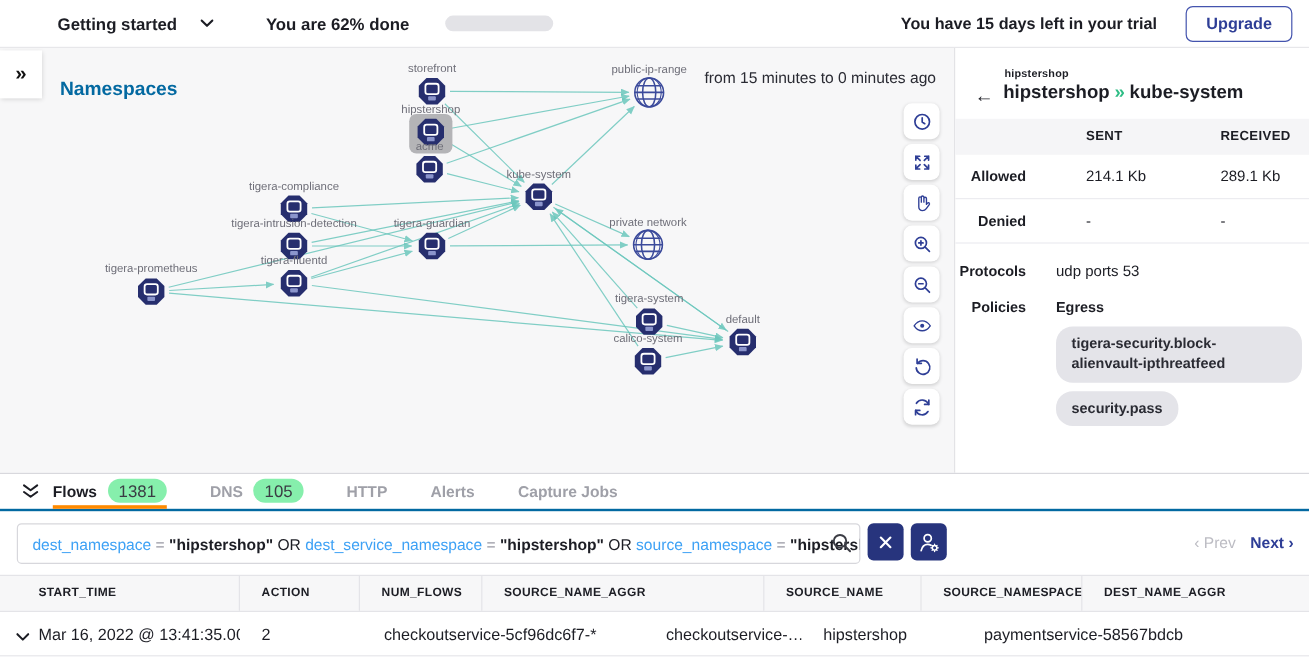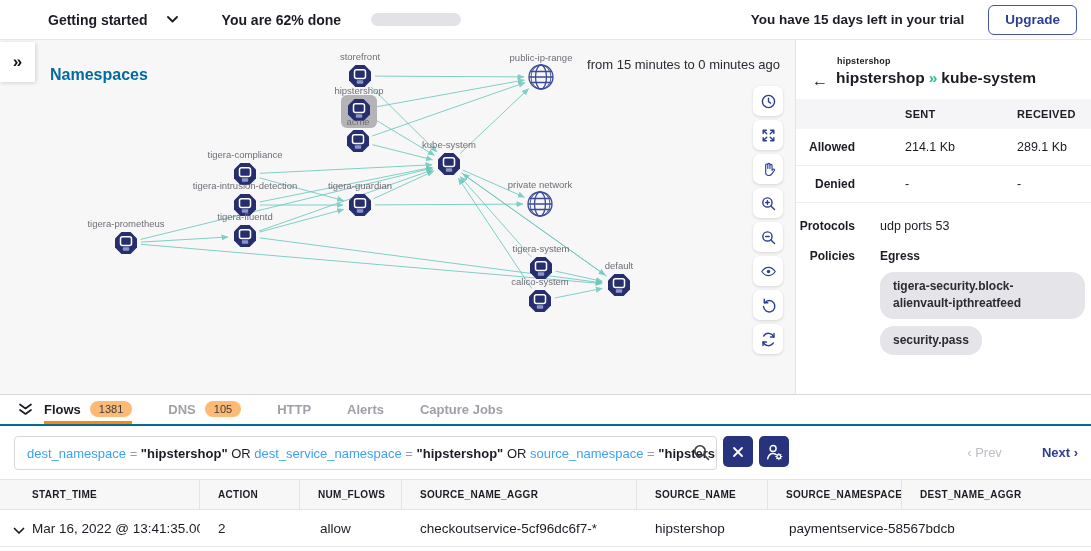--- a/index.html
+++ b/index.html
@@ -47,35 +47,35 @@
   .policy-tags { display:flex; flex-direction:column; align-items:flex-start; gap:7px; margin-top:9px; }
   .pill { background:#e4e4e9; border-radius:14px; padding:6px 13px; font-size:12px; color:#2a2b33; max-width:205px; line-height:1.45; }
 
   
   .bottom { position:absolute; top:394px; left:0; width:1091px; height:157px; background:#fff; border-top:1px solid #d8d8dd; }
   .tabs-row { height:31px; border-bottom:2px solid #0369a1; display:flex; align-items:stretch; }
   .collapse-btn { width:30px; margin-left:10px; display:flex; align-items:center; justify-content:center; cursor:pointer; }
   .tabs { display:flex; align-items:stretch; margin-left:4px; gap:36px; }
   .tab { display:flex; align-items:center; gap:9px; cursor:pointer; font-size:13px; font-weight:700; color:#9fa0a8; border-bottom:3px solid transparent; padding-top:2px; }
   .tab.active { color:#1c1d24; border-bottom-color:#ff8a00; }
-  .tab-badge { background:#fdba74; color:#3a3b43; border-radius:10px; padding:2px 9px; font-size:11px; font-weight:400; }
+  .tab-badge { background:#86efac; color:#3a3b43; border-radius:10px; padding:2px 9px; font-size:14px; font-weight:400; }
   .search-row { position:relative; height:53px; }
   .search-input { position:absolute; left:14px; top:10px; width:703px; height:34px; border:1px solid #d7d7dc; border-radius:4px; background:#fff; display:flex; align-items:center; padding:0 30px 0 12px; font-size:13px; white-space:nowrap; overflow:hidden; cursor:text; }
   .tok-field { color:#3da1f5; }
   .tok-op { color:#9b9ba5; }
   .tok-value { color:#1c1d24; font-weight:700; }
   .tok-kw { color:#1c1d24; }
   .search-glass { position:absolute; left:693px; top:18px; }
   .sq-btn { position:absolute; top:10px; width:30px; height:31px; border:none; border-radius:5px; background:#27347d; display:flex; align-items:center; justify-content:center; cursor:pointer; }
   .btn-clear { left:723px; }
   .btn-usergear { left:759px; }
   .showing { position:absolute; right:88px; top:18px; font-size:13.5px; font-weight:700; }
   .pager { position:absolute; right:13px; top:19px; font-size:13px; display:flex; gap:12px; }
   .prev { color:#bcbcc3; cursor:default; }
-  .next { color:#2e3e96; font-weight:700; cursor:pointer;margin-left:28px; }
+  .next { color:#2e3e96; font-weight:700; cursor:pointer; }
   .flows-table { position:absolute; top:84px; left:0; width:1091px; }
   .ft-header { display:flex; height:31px; background:#f7f7f8; border-top:1px solid #e4e4e8; border-bottom:1px solid #e4e4e8; }
   .ft-header .th { display:flex; align-items:center; padding-left:18px; font-size:10px; font-weight:700; letter-spacing:.3px; border-right:1px solid #e4e4e8; flex:none; overflow:hidden; white-space:nowrap;text-align:right; }
   .ft-header .th:first-child { padding-left:32px; }
   .ft-header .th:last-child { border-right:none; }
   .ft-row { display:flex; height:37px; border-bottom:1px solid #e6e6ea; background:#fff; }
   .ft-row .td { display:flex; align-items:center; padding-left:18px; font-size:13.5px; flex:none; overflow:hidden; white-space:nowrap; }
   .ft-row .td.first { padding-left:32px; position:relative; }
   .ft-row .row-chevron { position:absolute; left:13px; top:13px; cursor:pointer; }
 </style>
@@ -426,26 +426,26 @@
         <div class="ft-row">
           <div class="td first" style="width: 200px;">
             <span class="row-chevron"><svg width="12" height="8" viewBox="0 0 12 8">
                 <path d="M1.5 1.5L6 6l4.5-4.5" fill="none" stroke="#1c1d24" stroke-width="1.7" stroke-linecap="round" stroke-linejoin="round"></path>
               </svg></span>
             <span>Mar 16, 2022 @ 13:41:35.000</span>
           </div>
           <div class="td" style="width: 102px;">
             <span>2</span>
           </div>
-          <div class="td" style="width: 100px;">
-            <span>allow</span>
-          </div>
           <div class="td" style="width: 235px;">
             <span>checkoutservice-5cf96dc6f7-*</span>
           </div>
+          <div class="td" style="width: 131px;">
+            <span>checkoutservice-…</span>
+          </div>
           <div class="td" style="width: 134px;">
             <span>hipstershop</span>
           </div>
           <div class="td" style="width: 220px;">
             <span>paymentservice-58567bdcb</span>
           </div>
         </div>
       </div>
   </div>
 </div>

